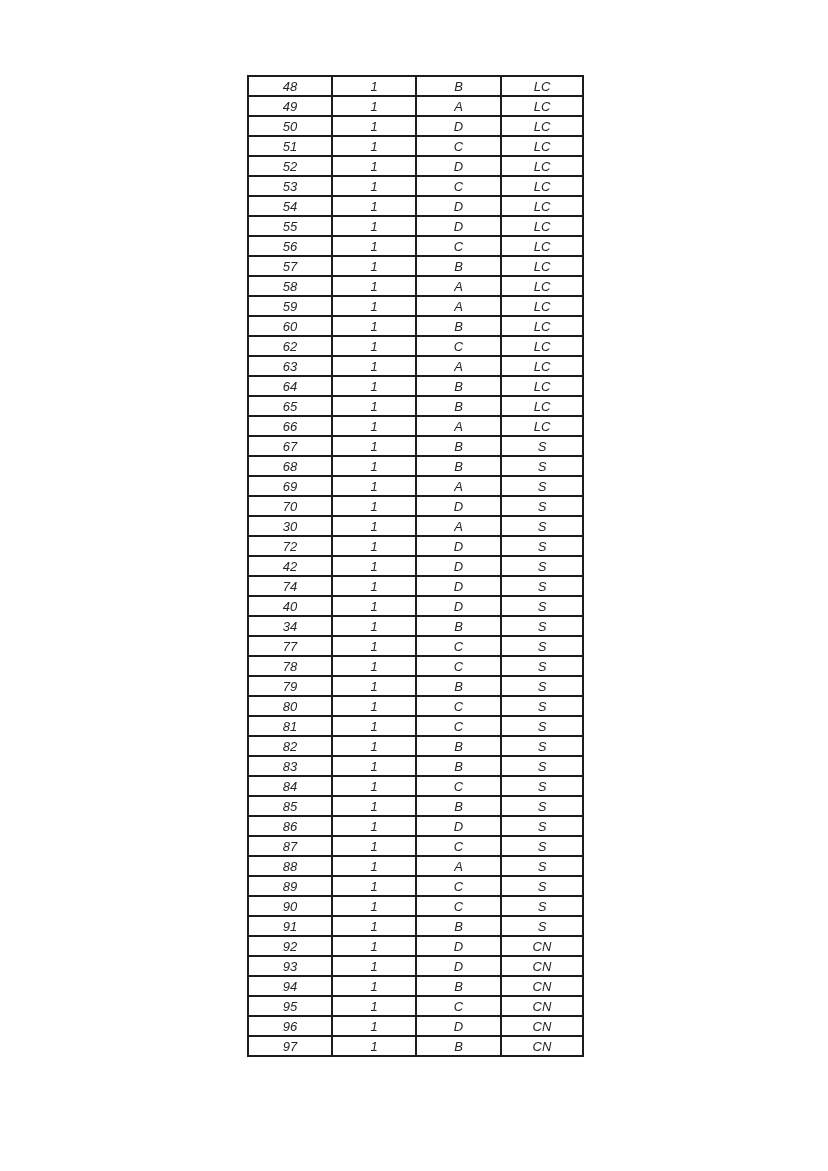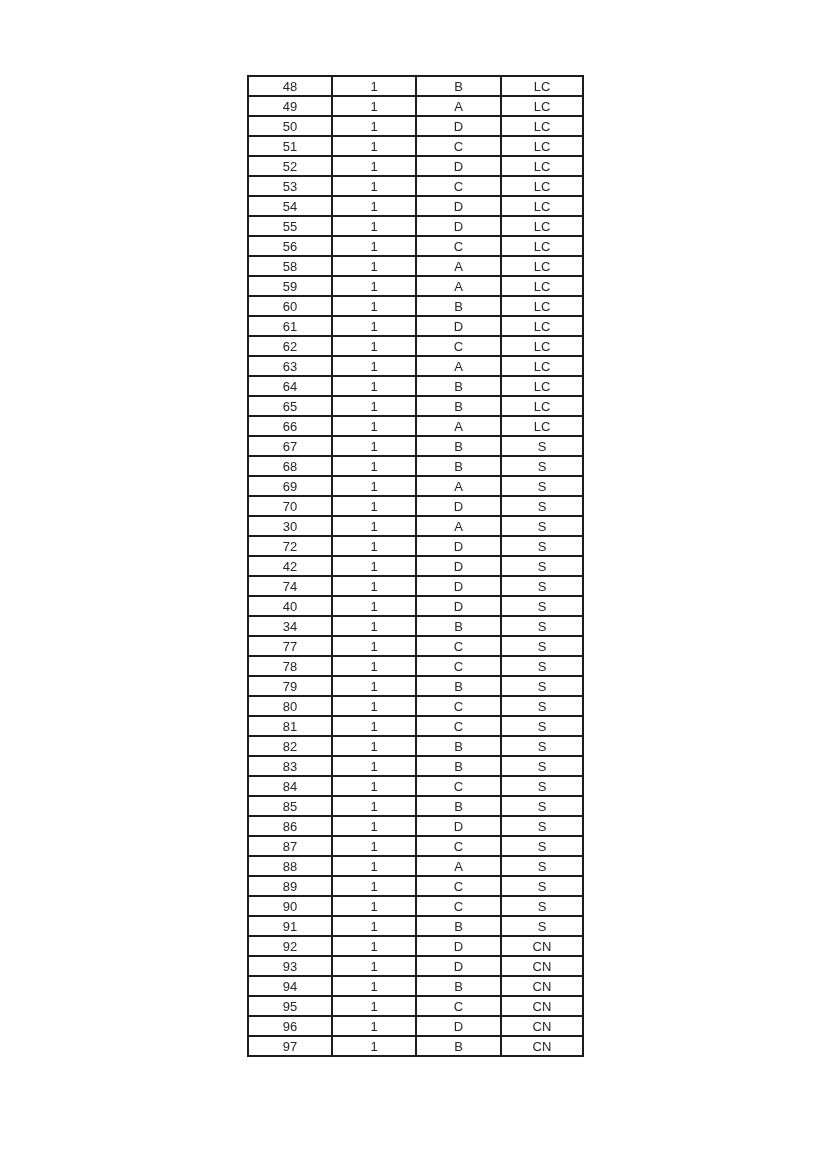--- a/index.html
+++ b/index.html
@@ -19,20 +19,21 @@
     inset: 0;
     background: #ffffff;
   }
   table.answer-key {
     position: absolute;
     left: 247px;
     top: 75px;
     border-collapse: collapse;
     table-layout: fixed;
     background: #ffffff;
+    font-style: italic;
   }
   table.answer-key td {
     border: 2px solid #1c1c1c;
     height: 18px;
     padding: 0;
     text-align: center;
     vertical-align: middle;
     font-size: 13px;
     line-height: 1;
     color: #262626;
@@ -104,41 +105,41 @@
           <td>D</td>
           <td>LC</td>
         </tr>
         <tr>
           <td>56</td>
           <td>1</td>
           <td>C</td>
           <td>LC</td>
         </tr>
         <tr>
+          <td>57</td>
+          <td>1</td>
+          <td>B</td>
+          <td>LC</td>
+        </tr>
+        <tr>
           <td>58</td>
           <td>1</td>
           <td>A</td>
           <td>LC</td>
         </tr>
         <tr>
           <td>59</td>
           <td>1</td>
           <td>A</td>
           <td>LC</td>
         </tr>
         <tr>
           <td>60</td>
           <td>1</td>
           <td>B</td>
-          <td>LC</td>
-        </tr>
-        <tr>
-          <td>61</td>
-          <td>1</td>
-          <td>D</td>
           <td>LC</td>
         </tr>
         <tr>
           <td>62</td>
           <td>1</td>
           <td>C</td>
           <td>LC</td>
         </tr>
         <tr>
           <td>63</td>

